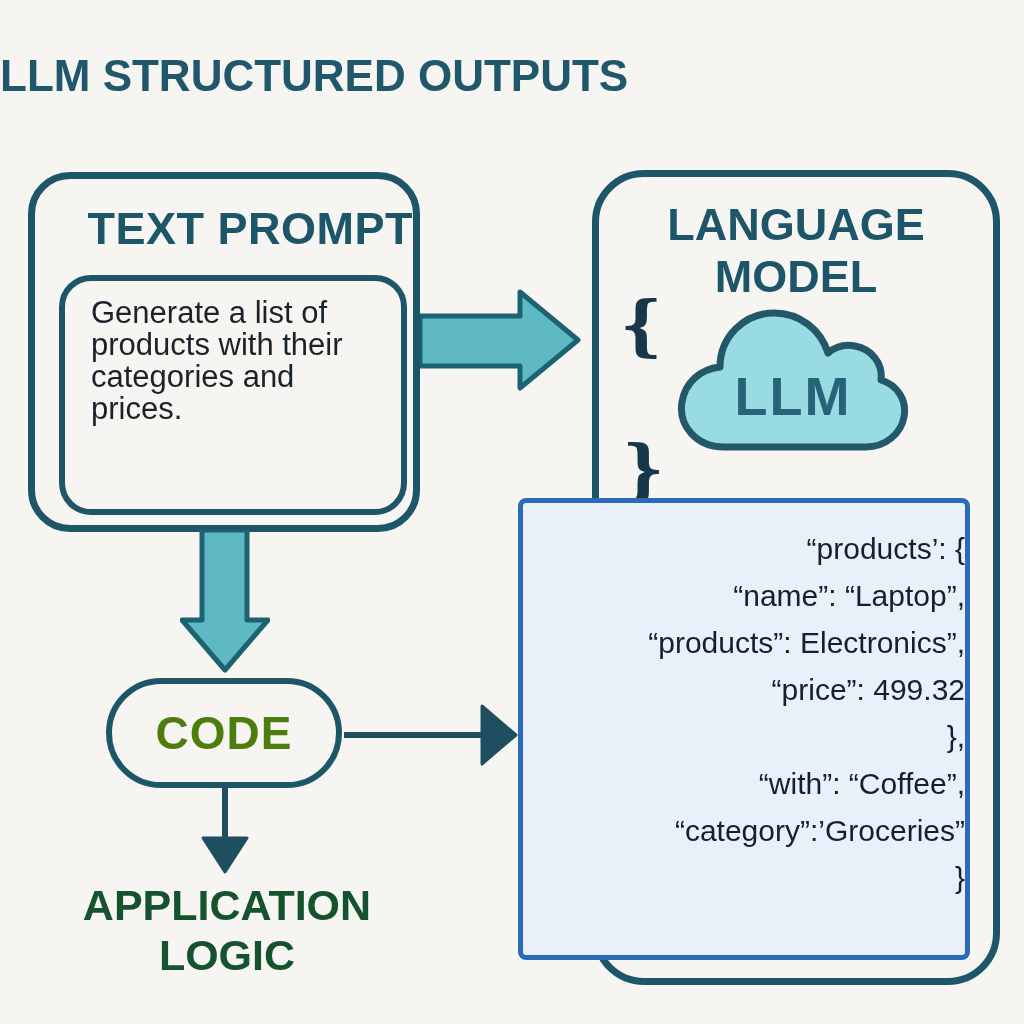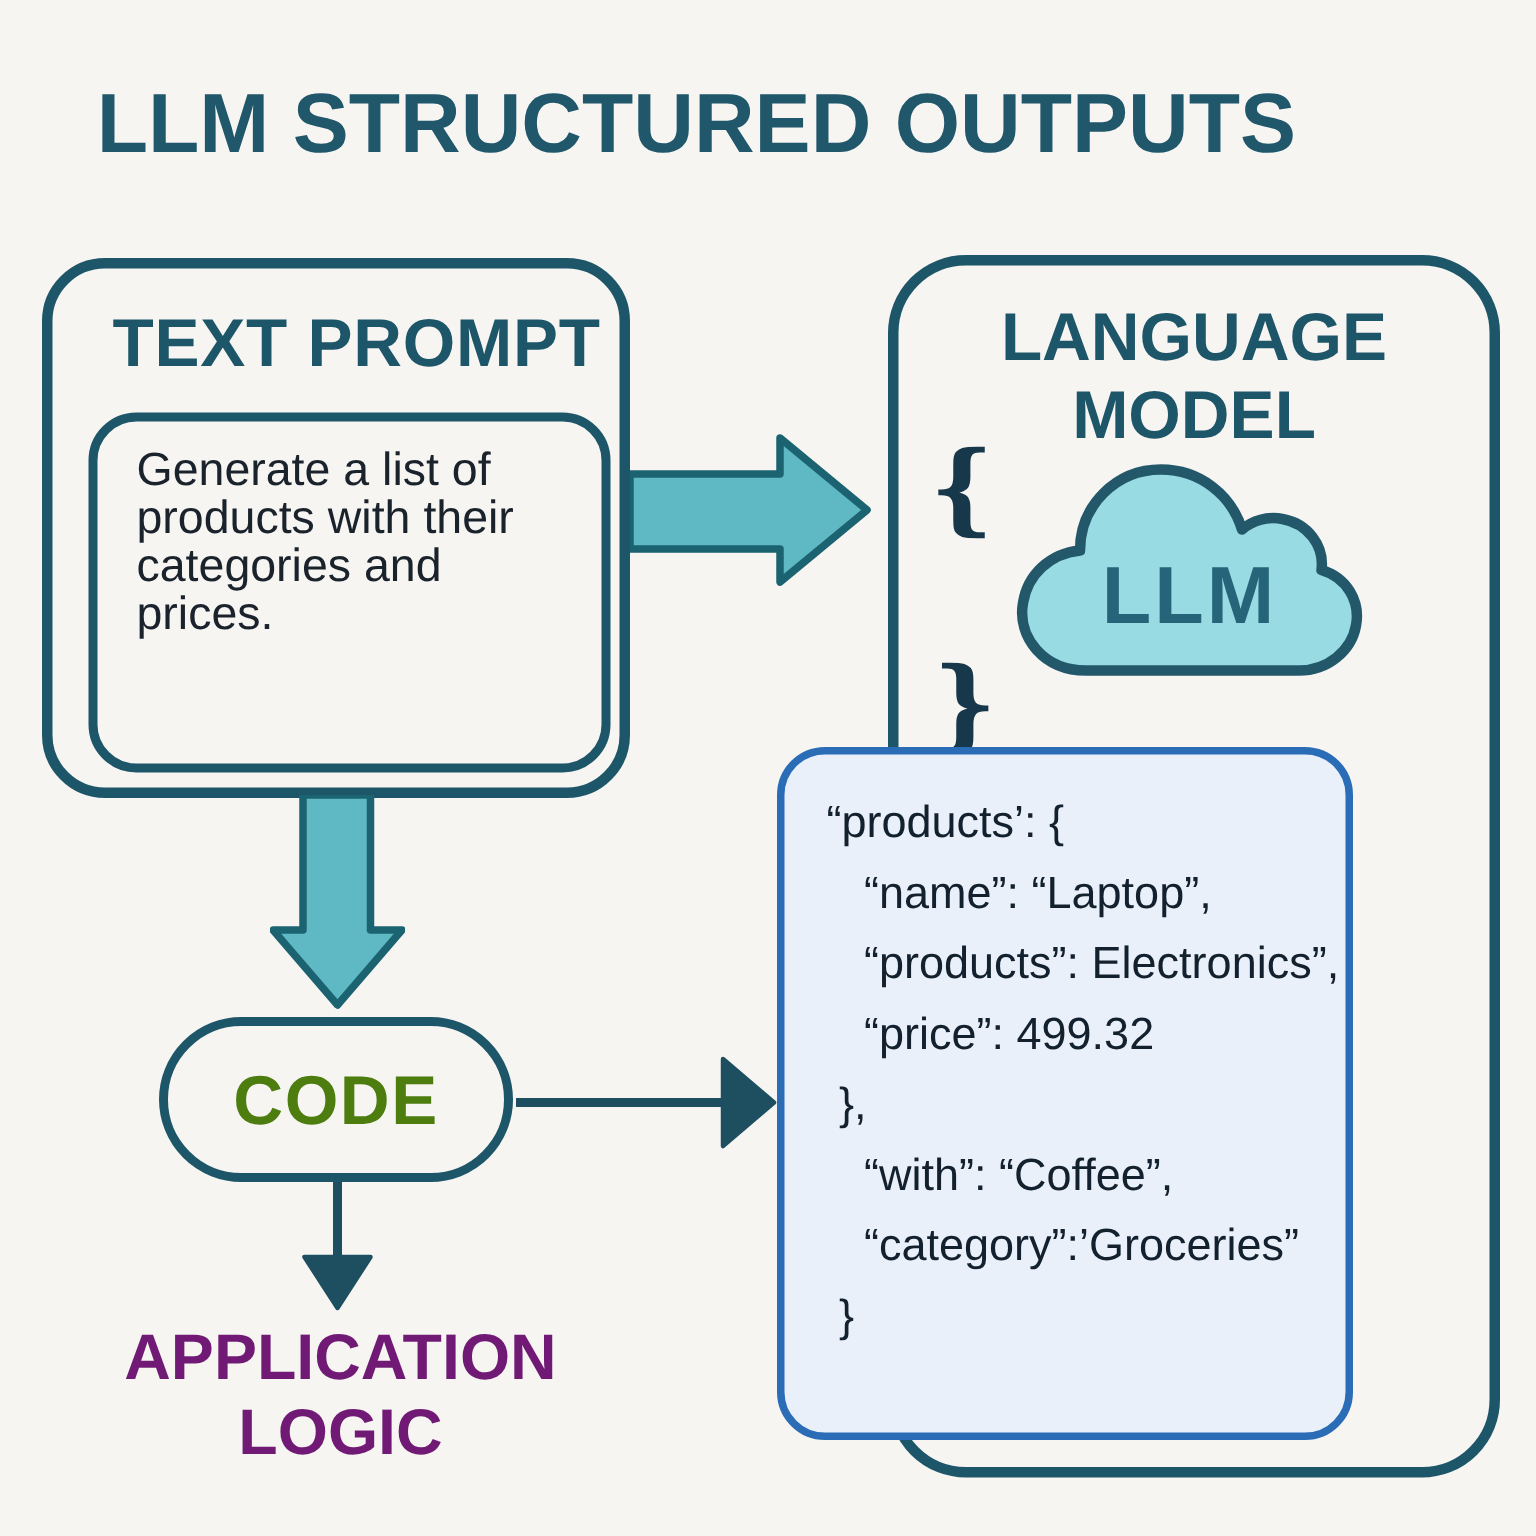--- a/index.html
+++ b/index.html
@@ -5,32 +5,32 @@
   html,body { margin:0; padding:0; background:#F7F5F2; }
   #canvas {
     position:relative; width:1024px; height:1024px;
     background:#F7F5F2; overflow:hidden;
     font-family:"Liberation Sans", sans-serif;
   }
 
   
   .title {
     position:absolute; top:54px; left:0; width:864px;
-    text-align:right; font-size:56px; font-weight:bold;
+    text-align:left; font-size:44px; font-weight:bold;
     color:#20576B; letter-spacing:0px; line-height:1;
   }
 
   
   .tp-box {
     position:absolute; left:28px; top:172px; width:392px; height:360px;
     border:7px solid #1E5669; border-radius:42px; box-sizing:border-box;
   }
   .tp-heading {
-    position:absolute; top:24px; left:0; width:100%; text-align:left;
-    font-size:45px; font-weight:bold; color:#1E5669; letter-spacing:0.5px;margin-left:40px;
+    position:absolute; top:24px; left:0; width:100%; text-align:right;
+    font-size:45px; font-weight:bold; color:#1E5669; letter-spacing:0.5px;
   }
   .tp-inner {
     position:absolute; left:24px; top:96px; width:348px; height:240px;
     border:6px solid #1E5669; border-radius:32px; box-sizing:border-box;
     padding:16px 10px 0 26px;
     font-size:31px; line-height:32px; color:#1A222C; font-weight:normal;
   }
 
   
   .lm-box {
@@ -50,41 +50,41 @@
   .brace-open  { left:620px; top:292px; }
   .brace-close { left:622px; top:436px; }
   .cloud-svg { position:absolute; left:672px; top:302px; width:240px; height:152px; z-index:2; }
   .cloud-text {
     font-family:"Liberation Sans", sans-serif; font-weight:bold;
     font-size:54px; fill:#26647A; letter-spacing:2px;
   }
 
   
   .json-box {
-    position:absolute; left:518px; top:498px; width:384px; height:462px;
-    background:#E9F0FA; border:5px solid #2B6CB6; border-radius:32px;
-    box-sizing:border-box; padding:22px 0 0 28px; z-index:5;
+    position:absolute; left:518px; top:498px; width:452px; height:462px;
+    background:#E9F0FA; border:5px solid #2B6CB6; border-radius:8px;
+    box-sizing:border-box; padding:22px 0 0 28px; z-index:5;text-align:right;
   }
   .json-line {
     white-space:pre; font-size:30px; line-height:47px; color:#13202E;
   }
 
   
   .code-pill {
     position:absolute; left:106px; top:678px; width:236px; height:110px;
     border:6px solid #1E5669; border-radius:55px; box-sizing:border-box;
     display:flex; align-items:center; justify-content:center;
     font-size:46px; font-weight:bold; color:#4d7c0f; letter-spacing:1px;
     background:transparent; z-index:3;
   }
 
   
   .app-logic {
     position:absolute; left:65px; top:880px; width:324px; text-align:center;
-    font-size:43px; font-weight:bold; color:#701a75; line-height:50px;
+    font-size:43px; font-weight:bold; color:#14532d; line-height:50px;
   }
 
   
   .big-right-arrow { position:absolute; left:420px; top:288px; width:164px; height:106px; z-index:2; }
   .big-down-arrow  { position:absolute; left:180px; top:530px; width:90px;  height:145px; z-index:2; }
   .thin-right-arrow{ position:absolute; left:344px; top:704px; width:175px; height:62px;  z-index:2; }
   .thin-down-arrow { position:absolute; left:200px; top:788px; width:50px;  height:92px;  z-index:2; }
 </style>
 </head>
 <body>

